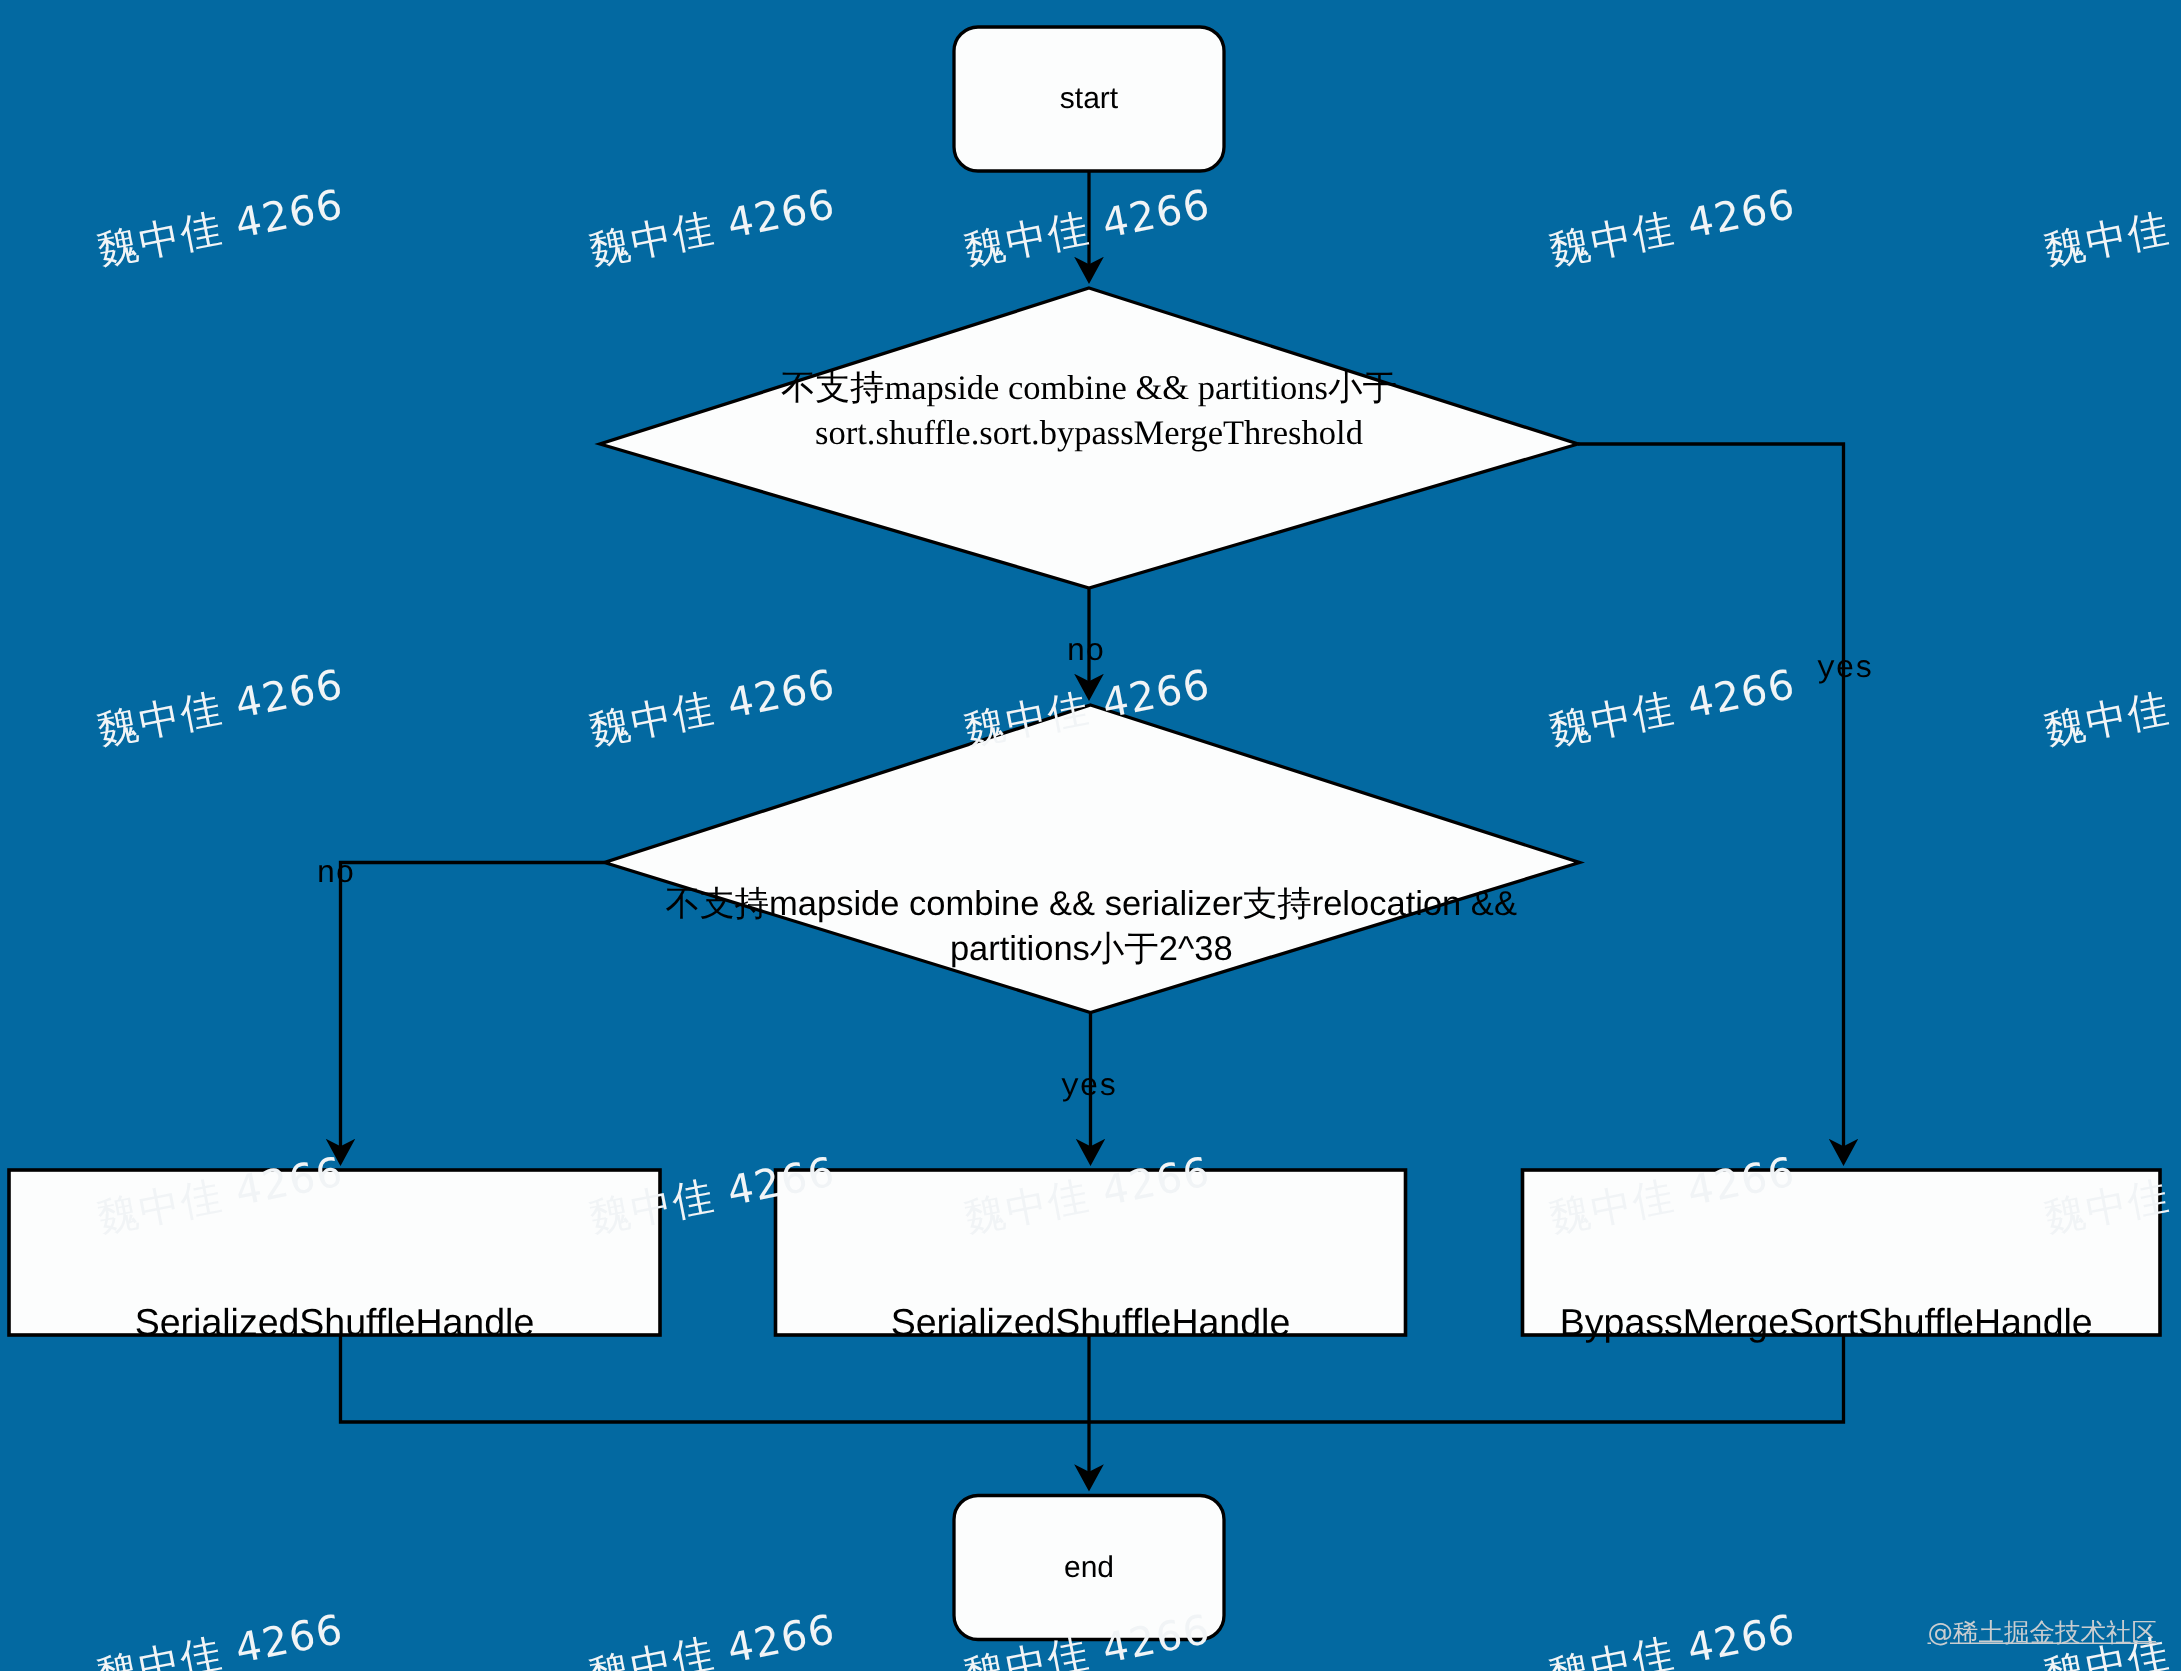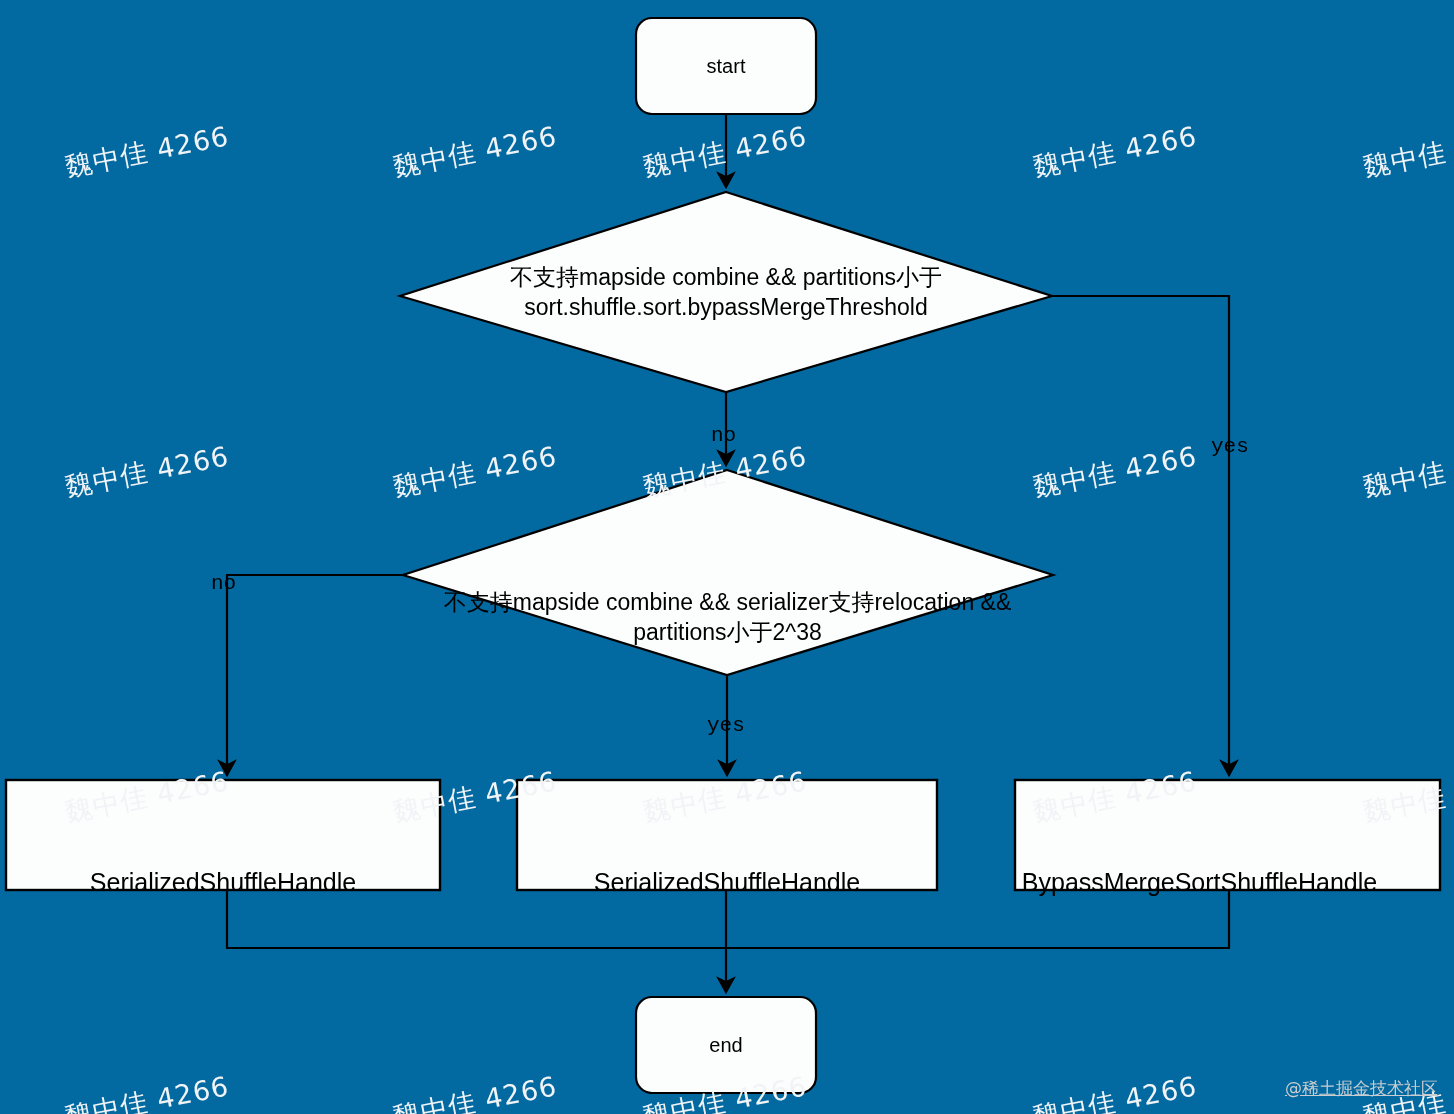--- a/index.html
+++ b/index.html
@@ -111,35 +111,35 @@
 
     <path d="M 227 890 L 227 948 L 726 948" fill="none" stroke="#000000" stroke-width="2.2"></path>
 
     <path d="M 1229 890 L 1229 948 L 726 948" fill="none" stroke="#000000" stroke-width="2.2"></path>
 
     <path d="M 726 890 L 726 991" fill="none" stroke="#000000" stroke-width="2.2" marker-end="url(#arrow)"></path>
   </svg>
 
   <div class="node-text terminal-label" style="left:636px; top:54px; width:180px;">start</div>
 
-  <div class="node-text decision-label" style="left:426px; top:262px; width:600px;">
+  <div class="node-text decision-label" style="left:426px; top:244px; width:600px;font-family:Liberation Serif, serif;">
     <span>不支持mapside combine &amp;&amp;  partitions小于</span><br>
     <span>sort.shuffle.sort.bypassMergeThreshold</span>
   </div>
 
   <div class="node-text decision-label" style="left:400px; top:545px; width:655px;margin-top:42px;">
     <span>不支持mapside combine &amp;&amp;  serializer支持relocation &amp;&amp;</span><br>
     <span>partitions小于2^38</span>
   </div>
 
   <div class="node-text process-label" style="left:6px; top:820px; width:434px;">SerializedShuffleHandle</div>
 
   <div class="node-text process-label" style="left:517px; top:820px; width:420px;">SerializedShuffleHandle</div>
 
-  <div class="node-text process-label" style="left:1015px; top:820px; width:369px;">BypassMergeSortShuffleHandle</div>
+  <div class="node-text process-label" style="left:1015px; top:820px; width:369px;padding-left:18px;">BypassMergeSortShuffleHandle</div>
 
   <div class="node-text terminal-label" style="left:636px; top:1033px; width:180px;text-align:center;">end</div>
 
   <div class="edge-label" style="left:711px; top:424px;">no</div>
 
   <div class="edge-label" style="left:1211px; top:435px;">yes</div>
 
   <div class="edge-label" style="left:211px; top:572px;">no</div>
 
   <div class="edge-label" style="left:707px; top:714px;">yes</div>

